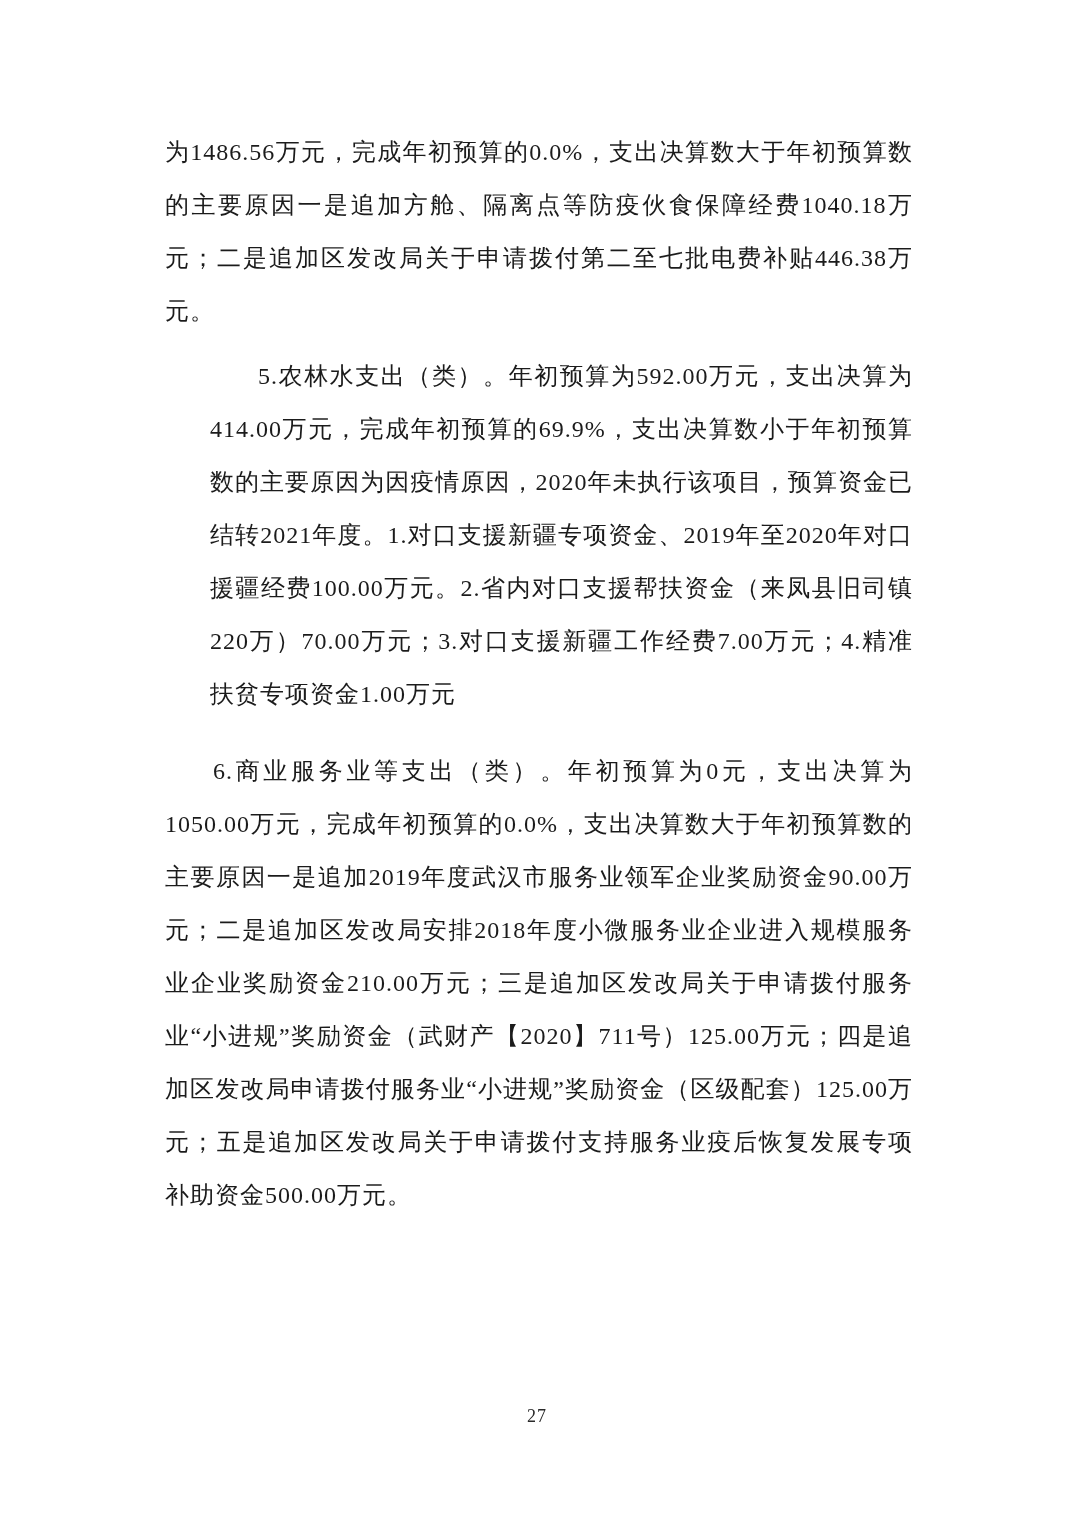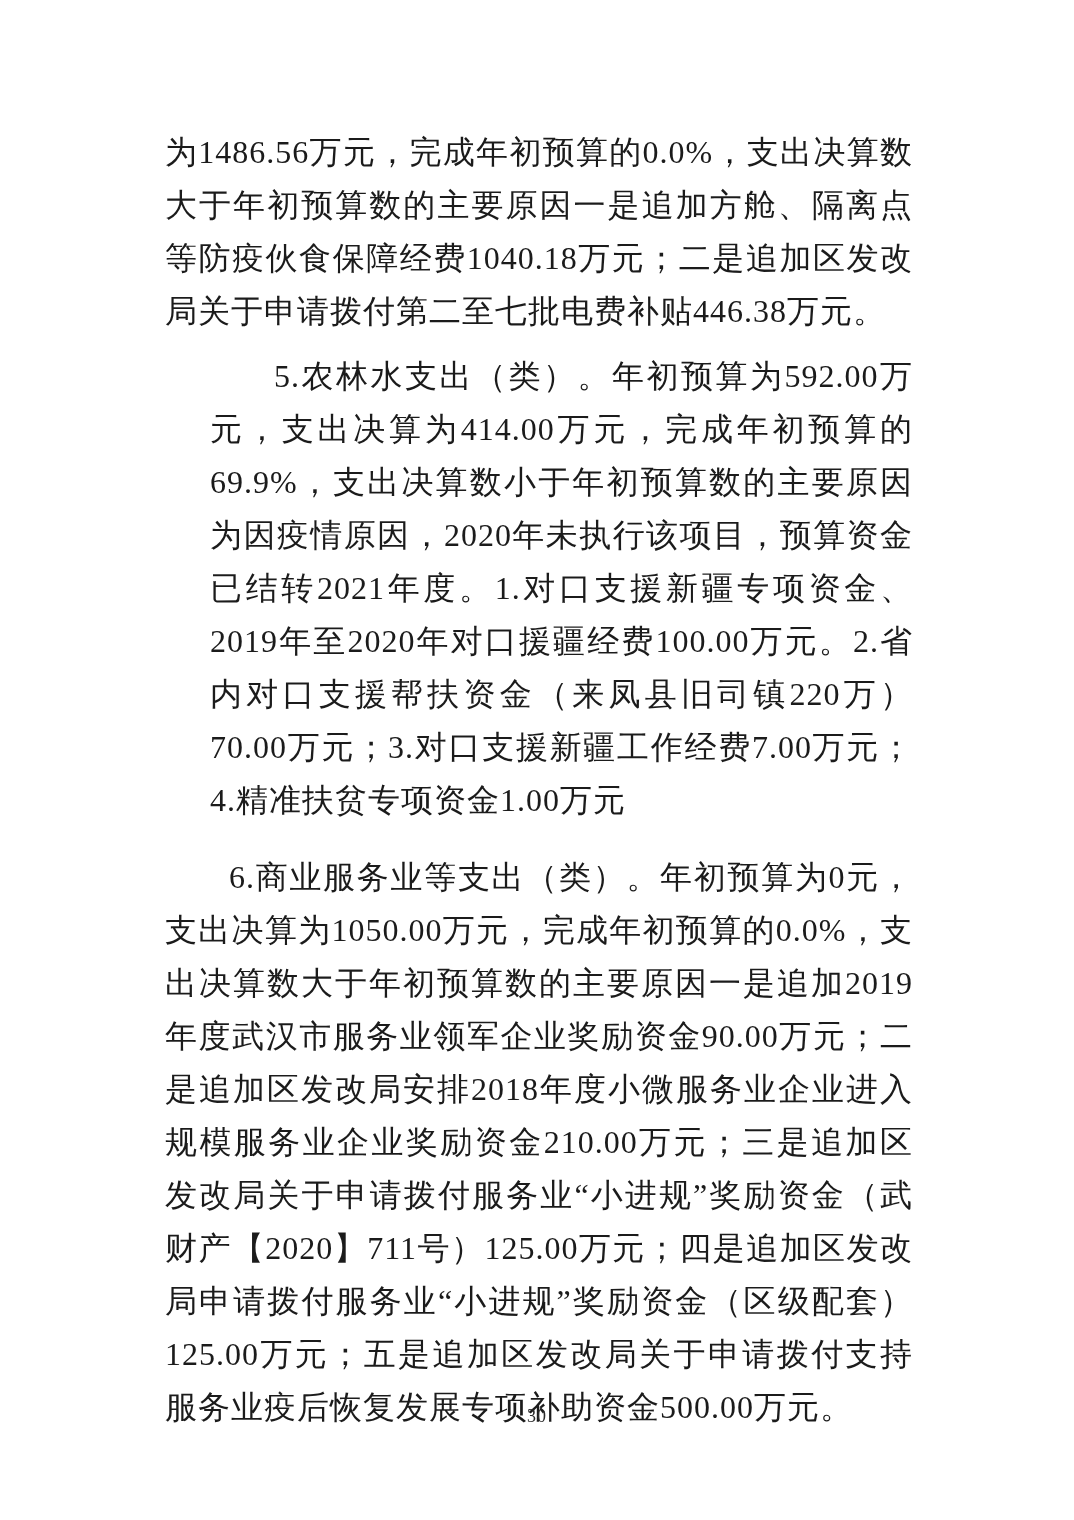--- a/index.html
+++ b/index.html
@@ -14,21 +14,21 @@
     background: #ffffff;
     overflow: hidden;
     font-family: "Liberation Serif", "DejaVu Serif", serif;
     color: #1b1b1b;
   }
   .doc-body {
     position: absolute;
     left: 165px;
     top: 126px;
     width: 748px;
-    font-size: 32px;
+    font-size: 24px;
     line-height: 53px;
     text-align: justify;
     text-justify: inter-ideograph;
     letter-spacing: 1px;
   }
   .para {
     margin: 0;
     text-indent: 2em;
   }
   .para.no-indent {
@@ -54,14 +54,14 @@
 </style>
 </head>
 <body>
 
 <div class="doc-page">
   <div class="doc-body">
     <p class="para no-indent">为1486.56万元，完成年初预算的0.0%，支出决算数大于年初预算数的主要原因一是追加方舱、隔离点等防疫伙食保障经费1040.18万元；二是追加区发改局关于申请拨付第二至七批电费补贴446.38万元。</p>
     <p class="para small-gap">5.农林水支出（类）。年初预算为592.00万元，支出决算为414.00万元，完成年初预算的69.9%，支出决算数小于年初预算数的主要原因为因疫情原因，2020年未执行该项目，预算资金已结转2021年度。1.对口支援新疆专项资金、2019年至2020年对口援疆经费100.00万元。2.省内对口支援帮扶资金（来凤县旧司镇220万）70.00万元；3.对口支援新疆工作经费7.00万元；4.精准扶贫专项资金1.00万元</p>
     <p class="para gap">6.商业服务业等支出（类）。年初预算为0元，支出决算为1050.00万元，完成年初预算的0.0%，支出决算数大于年初预算数的主要原因一是追加2019年度武汉市服务业领军企业奖励资金90.00万元；二是追加区发改局安排2018年度小微服务业企业进入规模服务业企业奖励资金210.00万元；三是追加区发改局关于申请拨付服务业“小进规”奖励资金（武财产【2020】711号）125.00万元；四是追加区发改局申请拨付服务业“小进规”奖励资金（区级配套）125.00万元；五是追加区发改局关于申请拨付支持服务业疫后恢复发展专项补助资金500.00万元。</p>
   </div>
-  <div class="page-number">30</div>
+  <div class="page-number">27</div>
 </div>
 
 </body></html>

